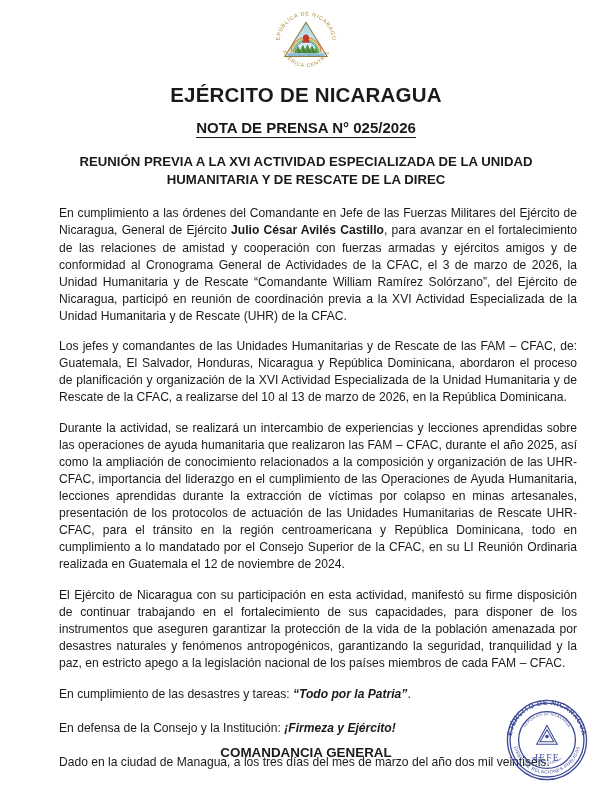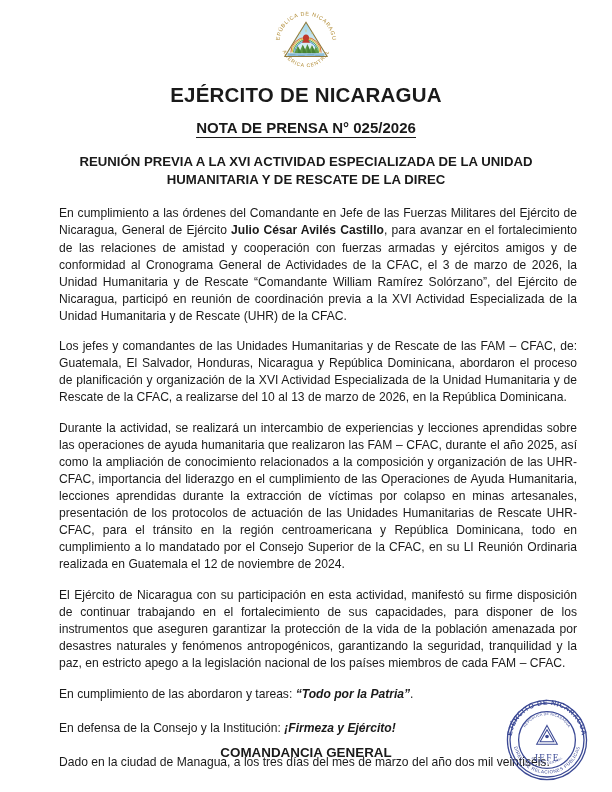--- a/index.html
+++ b/index.html
@@ -185,21 +185,21 @@
   </div>
 
   <div class="subject">REUNIÓN PREVIA A LA XVI ACTIVIDAD ESPECIALIZADA DE LA UNIDAD HUMANITARIA Y DE RESCATE DE LA DIREC</div>
 
   <div class="body-block">
     <p class="para"><span>En cumplimiento a las órdenes del Comandante en Jefe de las Fuerzas Militares del Ejército de Nicaragua, General de Ejército </span><span class="b">Julio César Avilés Castillo</span><span>, para avanzar en el fortalecimiento de las relaciones de amistad y cooperación con fuerzas armadas y ejércitos amigos y de conformidad al Cronograma General de Actividades de la CFAC, el 3 de marzo de 2026, la Unidad Humanitaria y de Rescate “Comandante William Ramírez Solórzano”, del Ejército de Nicaragua, participó en reunión de coordinación previa a la XVI Actividad Especializada de la Unidad Humanitaria y de Rescate (UHR) de la CFAC.</span></p>
     <p class="para"><span>Los jefes y comandantes de las Unidades Humanitarias y de Rescate de las FAM – CFAC, de: Guatemala, El Salvador, Honduras, Nicaragua y República Dominicana, abordaron el proceso de planificación y organización de la XVI Actividad Especializada de la Unidad Humanitaria y de Rescate de la CFAC, a realizarse del 10 al 13 de marzo de 2026, en la República Dominicana.</span></p>
     <p class="para"><span>Durante la actividad, se realizará un intercambio de experiencias y lecciones aprendidas sobre las operaciones de ayuda humanitaria que realizaron las FAM – CFAC, durante el año 2025, así como la ampliación de conocimiento relacionados a la composición y organización de las UHR-CFAC, importancia del liderazgo en el cumplimiento de las Operaciones de Ayuda Humanitaria, lecciones aprendidas durante la extracción de víctimas por colapso en minas artesanales, presentación de los protocolos de actuación de las Unidades Humanitarias de Rescate UHR-CFAC, para el tránsito en la región centroamericana y República Dominicana, todo en cumplimiento a lo mandatado por el Consejo Superior de la CFAC, en su LI Reunión Ordinaria realizada en Guatemala el 12 de noviembre de 2024.</span></p>
     <p class="para"><span>El Ejército de Nicaragua con su participación en esta actividad, manifestó su firme disposición de continuar trabajando en el fortalecimiento de sus capacidades, para disponer de los instrumentos que aseguren garantizar la protección de la vida de la población amenazada por desastres naturales y fenómenos antropogénicos, garantizando la seguridad, tranquilidad y la paz, en estricto apego a la legislación nacional de los países miembros de cada FAM – CFAC.</span></p>
 
-    <div class="closing"><span>En cumplimiento de las abordaron y tareas: </span><span class="bi">“Todo por la Patria”</span><span>.</span></div>
+    <div class="closing"><span>En cumplimiento de las desastres y tareas: </span><span class="bi">“Todo por la Patria”</span><span>.</span></div>
     <div class="closing"><span>En defensa de la Consejo y la Institución: </span><span class="bi">¡Firmeza y Ejército!</span></div>
     <div class="closing"><span>Dado en la ciudad de Managua, a los tres días del mes de marzo del año dos mil veintiséis.</span></div>
   </div>
 
   <svg class="seal" viewBox="0 0 100 100">
     <defs>
       <path id="sArcTop" d="M 50,50 m -41,0 a 41,41 0 0 1 82,0" fill="none"></path>
       <path id="sArcBot" d="M 50,50 m -39,0 a 39,39 0 0 0 78,0" fill="none"></path>
       <path id="sArcTop2" d="M 50,50 m -29,0 a 29,29 0 0 1 58,0" fill="none"></path>
       <path id="sArcBot2" d="M 50,50 m -28,0 a 28,28 0 0 0 56,0" fill="none"></path>

